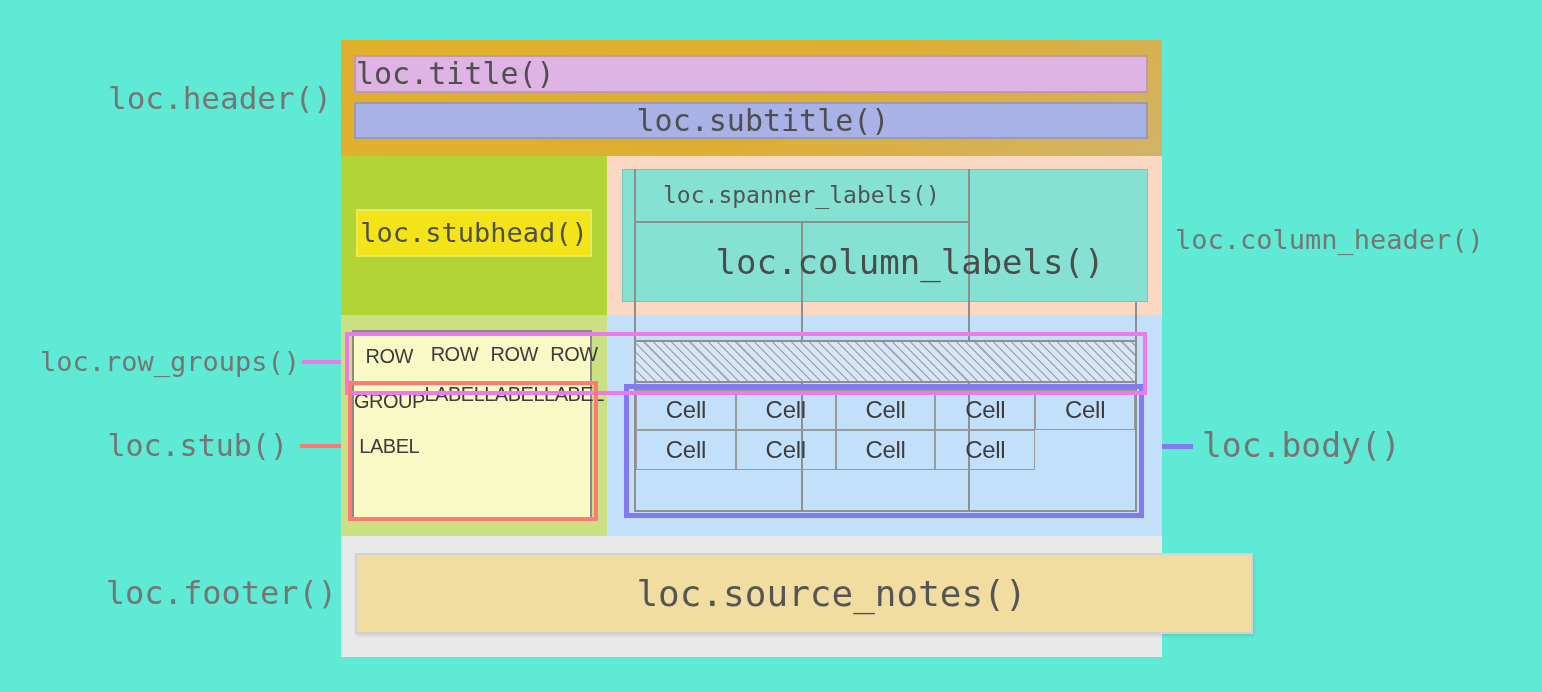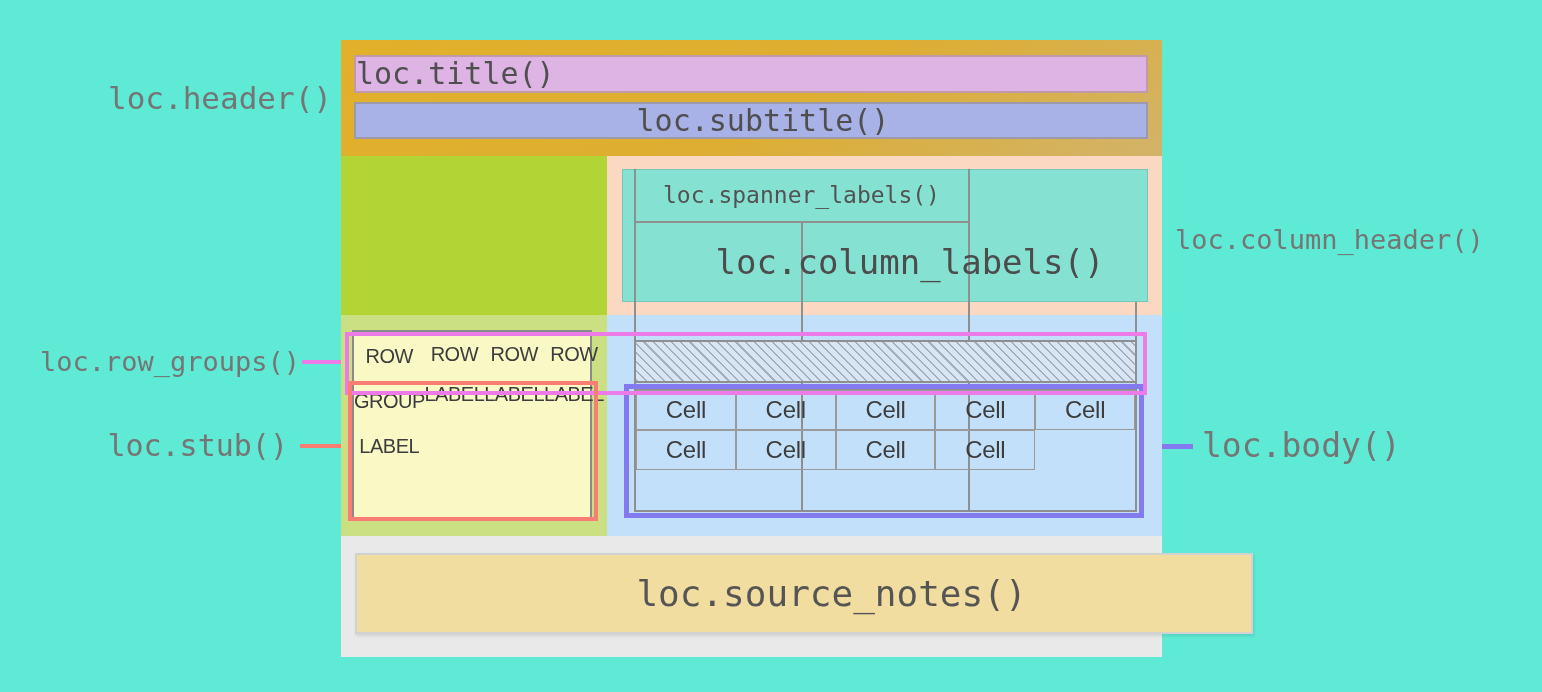--- a/index.html
+++ b/index.html
@@ -78,40 +78,42 @@
   .conn-body{left:1144px;top:444px;width:49px;height:5px;background:#837af0;}
 </style>
 </head>
 <body>
 
 <div class="canvas">
 
   <div class="abs out-label r" style="left:40px;top:80px;width:292px;height:36px;line-height:36px;font-size:31px;">loc.header()</div>
   <div class="abs out-label r" style="left:10px;top:346px;width:290px;height:32px;line-height:32px;font-size:27px;">loc.row_groups()</div>
   <div class="abs out-label r" style="left:10px;top:429px;width:278px;height:34px;line-height:34px;font-size:30px;">loc.stub()</div>
+  <div class="abs out-label r" style="left:40px;top:575px;width:297px;height:36px;line-height:36px;font-size:32px;">loc.footer()</div>
 
   <div class="abs out-label" style="left:1175px;top:224px;height:32px;line-height:32px;font-size:27px;">loc.column_header()</div>
   <div class="abs out-label" style="left:1202px;top:428px;height:36px;line-height:36px;font-size:33px;">loc.body()</div>
 
   <div class="conn conn-rowgroups"></div>
   <div class="conn conn-stub"></div>
   <div class="conn conn-body"></div>
 
   <div class="diagram">
 
     <div class="abs region-header"></div>
     <div class="abs region-chleft"></div>
     <div class="abs region-chright"></div>
     <div class="abs region-bodyleft"></div>
     <div class="abs region-bodyright"></div>
     <div class="abs region-footer"></div>
 
     <div class="abs title-box">loc.title()</div>
     <div class="abs subtitle-box">loc.subtitle()</div>
 
+    <div class="abs stubhead-box">loc.stubhead()</div>
     <div class="abs teal-box"></div>
 
     <div class="abs gridline" style="left:293px;top:129px;width:2px;height:343px;"></div>
     <div class="abs gridline" style="left:460px;top:182px;width:2px;height:290px;"></div>
     <div class="abs gridline" style="left:627px;top:129px;width:2px;height:343px;"></div>
     <div class="abs gridline" style="left:794px;top:262px;width:2px;height:210px;"></div>
     <div class="abs gridline" style="left:293px;top:181px;width:336px;height:2px;"></div>
 
     <div class="abs spanner-text">loc.spanner_labels()</div>
     <div class="abs collabels-text">loc.column_labels()</div>

